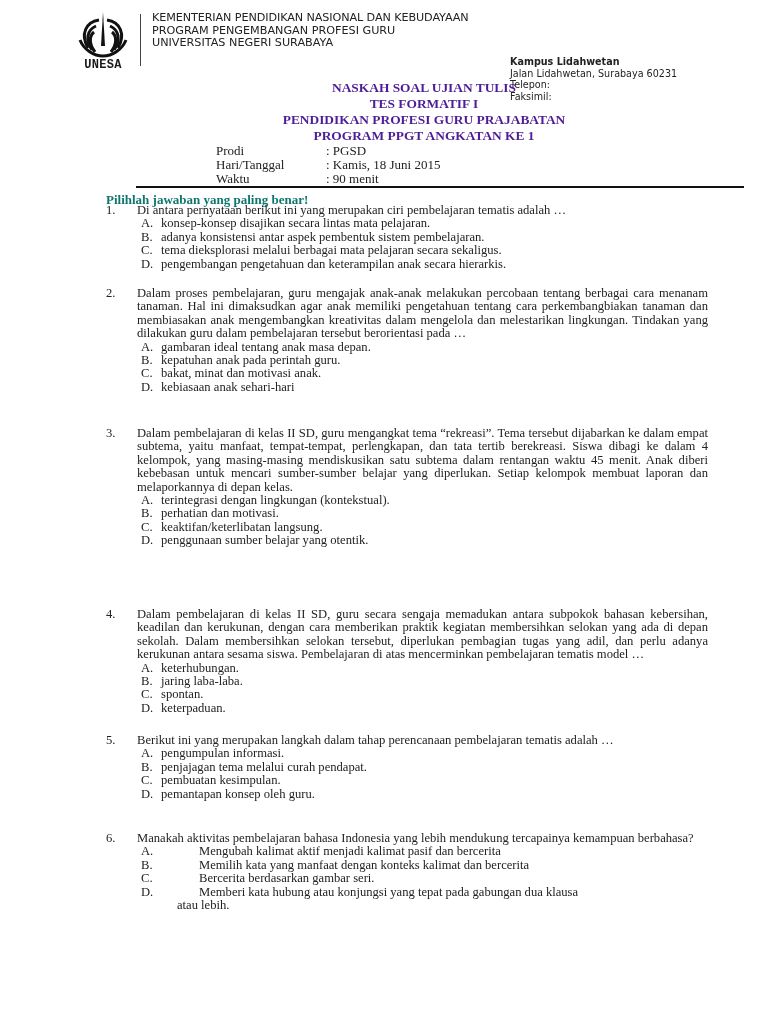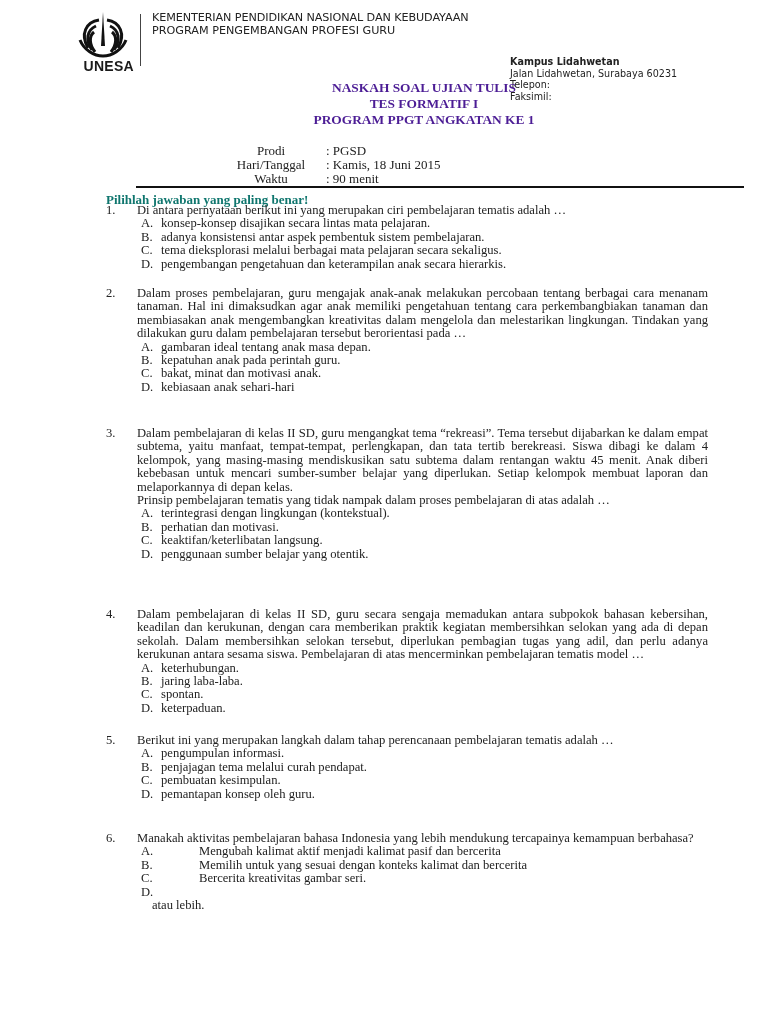--- a/index.html
+++ b/index.html
@@ -1,33 +1,33 @@
 <!DOCTYPE html>
 <html><head>
 <meta charset="utf-8">
 <style>
   html, body { margin:0; padding:0; background:#ffffff; }
   body { width:768px; height:1024px; position:relative; overflow:hidden; color:#1a1a1a; }
 
   
   .logo { position:absolute; left:72px; top:10px; width:62px; height:58px; }
   .logo svg { width:62px; height:48px; display:block; }
-  .logo-text { font-family:Liberation Sans, sans-serif; font-size:14px; font-weight:bold; text-align:right; margin-top:0px; letter-spacing:0.3px; }
+  .logo-text { font-family:Liberation Mono, monospace; font-size:12px; font-weight:bold; text-align:center; margin-top:0px; letter-spacing:0.3px; }
   .vbar { position:absolute; left:140px; top:14px; width:1px; height:52px; background:#444; }
   .inst { position:absolute; left:152px; top:12px; font-family:"DejaVu Sans", sans-serif; font-size:11.2px; line-height:12.5px; color:#222; }
   .inst .l1 { font-weight:normal; letter-spacing:-0.1px; }
   .inst .l2, .inst .l3 { font-weight:normal; }
   .campus { position:absolute; left:510px; top:12px; font-family:"DejaVu Sans", sans-serif; font-size:9.6px; line-height:11.6px; color:#222;margin-top:44px; }
   .campus .t { font-weight:bold; }
 
   
   .titles { position:absolute; left:0; width:768px; top:80px; text-align:center; font-family:"Liberation Serif", serif; font-weight:bold; font-size:13.4px; line-height:16px; color:#4c1d95; }
   .titles div { margin-left:80px; }
   .meta { position:absolute; left:216px; top:144px; font-family:"Liberation Serif", serif; font-size:13px; line-height:14.2px; color:#222; }
-  .meta .row { display:flex;text-align:center; }
+  .meta .row { display:flex; }
   .meta .k { width:110px; }
   .meta .v { }
   .rule { position:absolute; left:136px; top:186px; width:608px; height:2px; background:#111; }
   .instr { position:absolute; left:106px; top:192px; font-family:"Liberation Serif", serif; font-weight:bold; font-size:13px; color:#0f766e; }
 
   
   .q { position:absolute; left:106px; width:602px; font-family:"Liberation Serif", serif; font-size:12.6px; line-height:13.4px; color:#222; }
   .q .num { position:absolute; left:0; top:0; width:30px; }
   .q .stem { margin-left:31px; text-align:justify; }
   .q .opt { margin-left:35px; display:flex; }
@@ -50,31 +50,33 @@
       <path d="M40 22 C45 26 45 34 39 42"></path>
       <path d="M8 30 C12 40 22 46 31 46 C40 46 50 40 54 30"></path>
     </g>
   </svg>
   <div class="logo-text">UNESA</div>
 </div>
 <div class="vbar"></div>
 <div class="inst">
   <div class="l1">KEMENTERIAN PENDIDIKAN NASIONAL DAN KEBUDAYAAN</div>
   <div class="l2">PROGRAM PENGEMBANGAN PROFESI GURU</div>
+  <div class="l3">UNIVERSITAS NEGERI SURABAYA</div>
 </div>
 <div class="campus">
   <div class="t">Kampus Lidahwetan</div>
   <div>Jalan Lidahwetan, Surabaya 60231</div>
   <div>Telepon:</div>
   <div>Faksimil:</div>
 </div>
 
 <div class="titles">
   <div>NASKAH SOAL UJIAN TULIS</div>
   <div>TES FORMATIF I</div>
+  <div>PENDIDIKAN PROFESI GURU PRAJABATAN</div>
   <div>PROGRAM PPGT ANGKATAN KE 1</div>
 </div>
 <div class="meta">
   <div class="row">
       <span class="k">Prodi</span>
       <span class="v">:  PGSD</span>
     </div>
   <div class="row">
       <span class="k">Hari/Tanggal</span>
       <span class="v">: Kamis, 18 Juni 2015</span>
@@ -125,21 +127,20 @@
     </div>
   <div class="opt">
       <span class="letter">D.</span>
       <span class="cont">kebiasaan anak sehari-hari</span>
     </div>
 </div>
 
 <div class="q" style="top:427px;">
   <span class="num">3.</span>
   <div class="stem">Dalam pembelajaran di kelas II SD, guru mengangkat tema “rekreasi”. Tema tersebut dijabarkan ke dalam empat subtema, yaitu manfaat, tempat-tempat, perlengkapan, dan tata tertib berekreasi. Siswa dibagi ke dalam 4 kelompok, yang masing-masing mendiskusikan satu subtema dalam rentangan waktu 45 menit. Anak diberi kebebasan untuk mencari sumber-sumber belajar yang diperlukan. Setiap kelompok membuat laporan dan melaporkannya di depan kelas.</div>
-  <div class="stem">Prinsip pembelajaran tematis yang tidak nampak dalam proses pembelajaran di atas adalah …</div>
   <div class="opt">
       <span class="letter">A.</span>
       <span class="cont">terintegrasi dengan lingkungan (kontekstual).</span>
     </div>
   <div class="opt">
       <span class="letter">B.</span>
       <span class="cont">perhatian dan motivasi.</span>
     </div>
   <div class="opt">
       <span class="letter">C.</span>
@@ -195,23 +196,24 @@
 
 <div class="q wide" style="top:832px;">
   <span class="num">6.</span>
   <div class="stem">Manakah aktivitas pembelajaran bahasa Indonesia yang lebih mendukung tercapainya kemampuan berbahasa?</div>
   <div class="opt">
       <span class="letter">A.</span>
       <span class="cont">Mengubah kalimat aktif menjadi kalimat pasif dan bercerita</span>
     </div>
   <div class="opt">
       <span class="letter">B.</span>
-      <span class="cont">Memilih untuk yang sesuai dengan konteks kalimat dan bercerita</span>
-    </div>
-  <div class="opt">
-      <span class="letter">C.</span>
-      <span class="cont">Bercerita kreativitas gambar seri.</span>
-    </div>
-  <div class="opt">
-      <span class="letter">D.</span>
-    </div>
-  <div style="margin-left:46px;">atau lebih.</div>
+      <span class="cont">Memilih kata yang manfaat dengan konteks kalimat dan bercerita</span>
+    </div>
+  <div class="opt">
+      <span class="letter">C.</span>
+      <span class="cont">Bercerita berdasarkan gambar seri.</span>
+    </div>
+  <div class="opt">
+      <span class="letter">D.</span>
+      <span class="cont">Memberi kata hubung atau konjungsi yang tepat pada gabungan dua klausa</span>
+    </div>
+  <div style="margin-left:71px;">atau lebih.</div>
 </div>
 
 </body></html>

